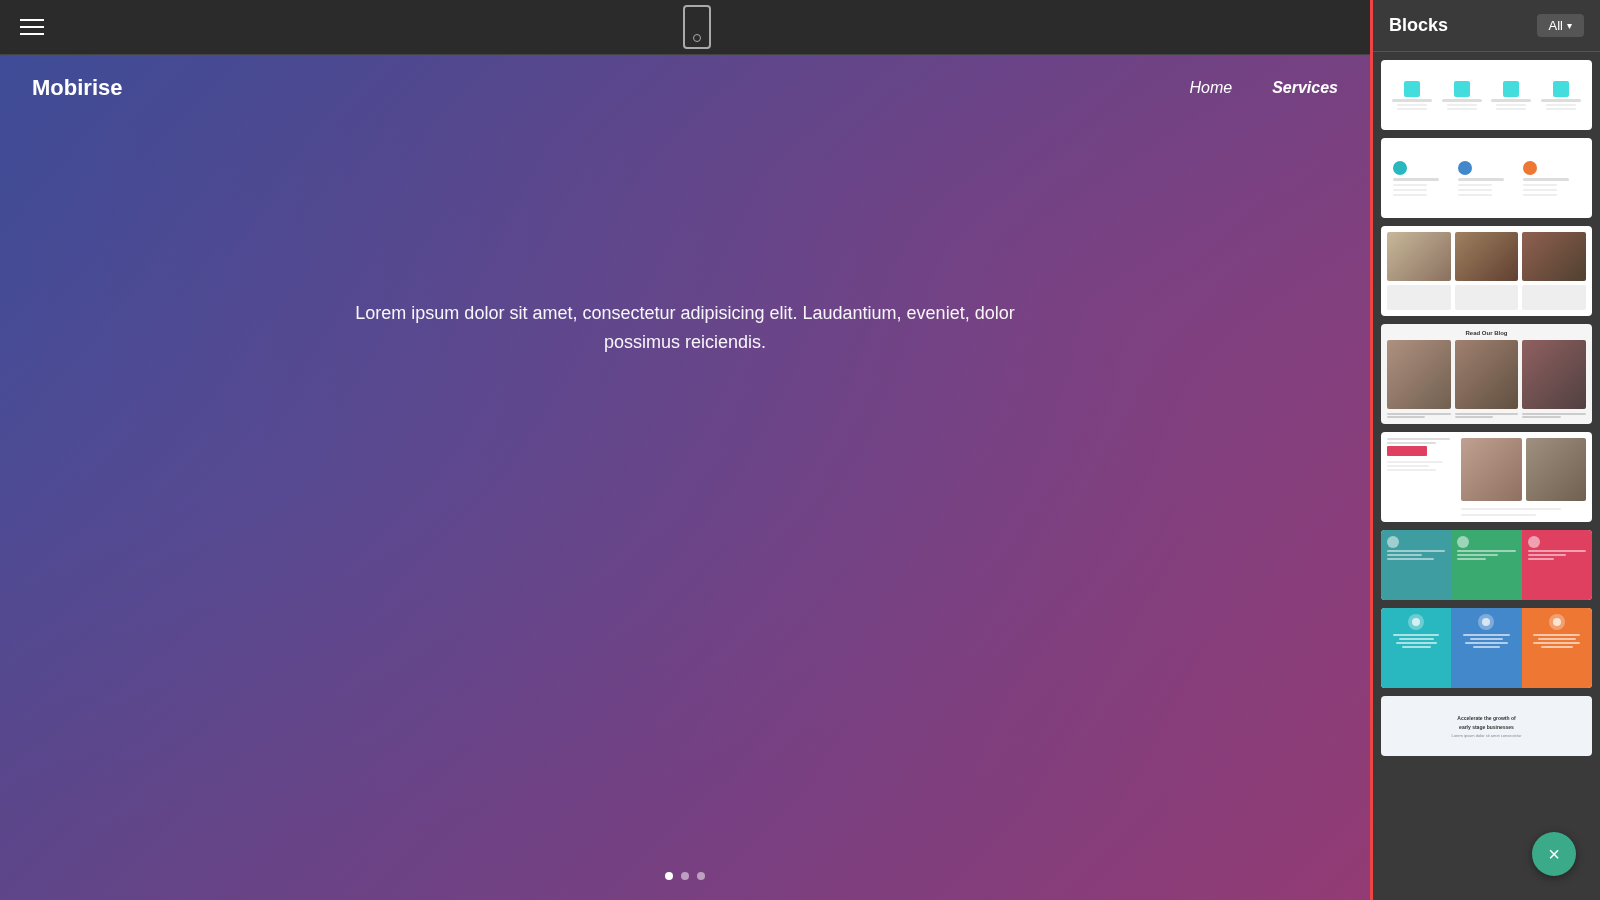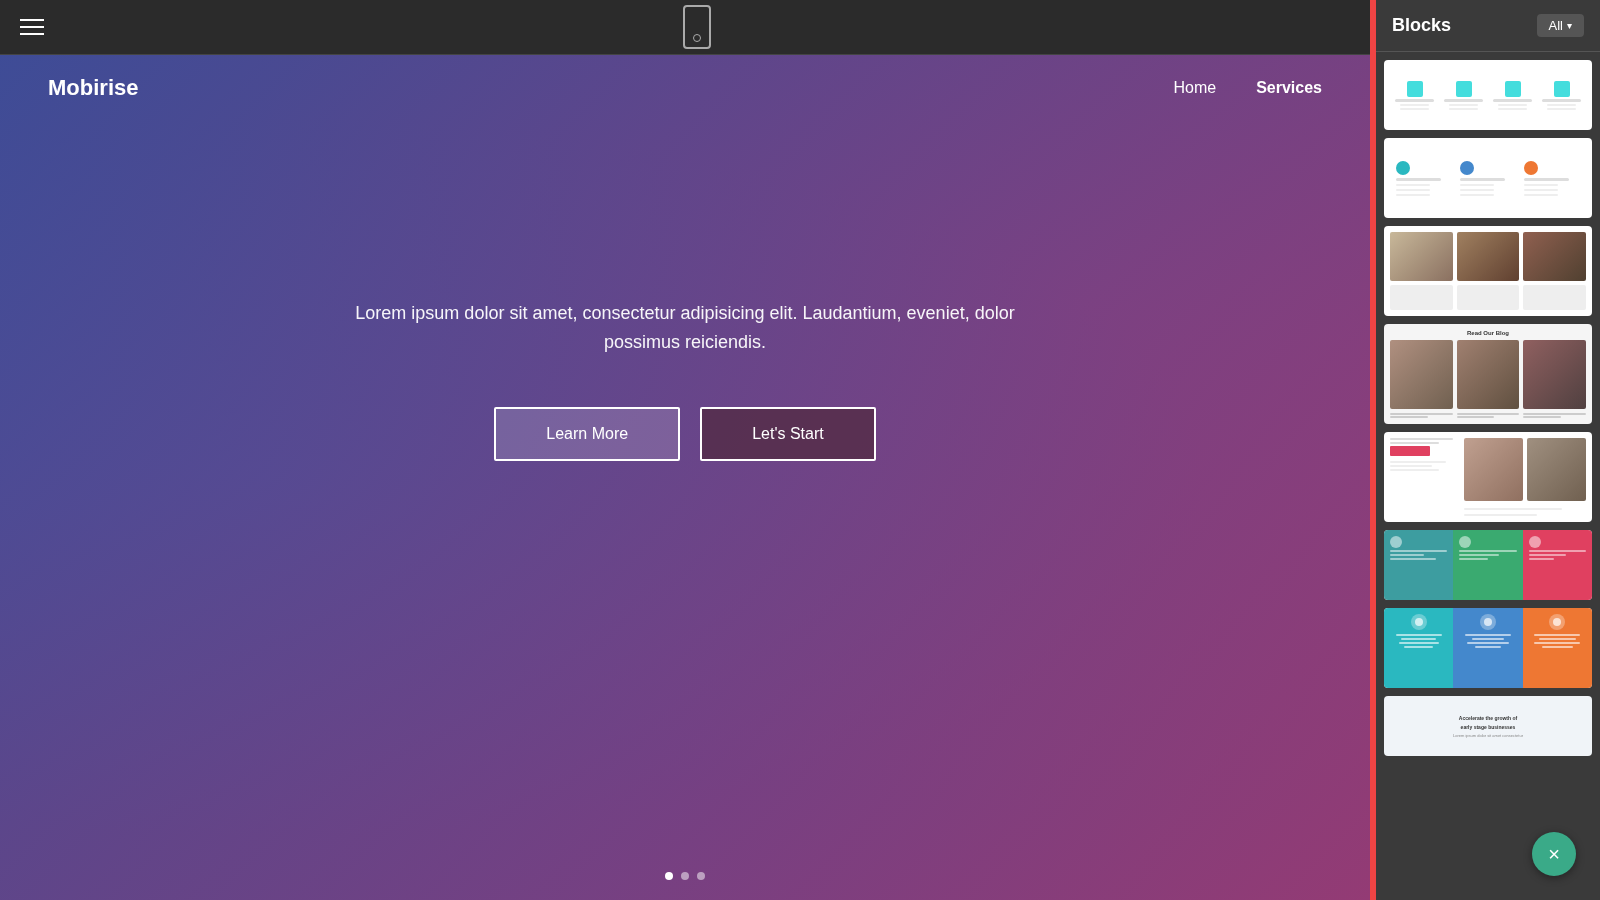--- a/index.html
+++ b/index.html
@@ -73,33 +73,34 @@
       background-color: #4a3560;
     }
 
     
     .hero-nav {
       position: relative;
       z-index: 5;
       display: flex;
       align-items: center;
       justify-content: space-between;
-      padding: 20px 48px;
+      padding: 20px 32px;
       color: #fff;
     }
     .hero-brand {
       font-size: 22px;
       font-weight: bold;
       color: #fff;
     }
     .hero-nav-links { display: flex; gap: 40px; }
     .hero-nav-links a {
       color: #fff;
       text-decoration: none;
       font-size: 16px;
+      font-style: italic;
     }
     .hero-nav-links a.active { font-weight: bold; }
 
     
     .hero-content {
       position: relative;
       z-index: 5;
       display: flex;
       flex-direction: column;
       align-items: center;
@@ -161,21 +162,21 @@
       background: rgba(255,255,255,0.5);
     }
     .dot.active { background: #fff; }
 
     
     .right-panel {
       width: 230px;
       background: #3a3a3a;
       display: flex;
       flex-direction: column;
-      border-left: 6px solid #ef4444;
+      border-left: 3px solid #ef4444;
       overflow-y: auto;
     }
     .right-panel::-webkit-scrollbar { width: 6px; }
     .right-panel::-webkit-scrollbar-track { background: #3a3a3a; }
     .right-panel::-webkit-scrollbar-thumb { background: #666; border-radius: 3px; }
 
     .panel-header {
       display: flex;
       align-items: center;
       justify-content: space-between;
@@ -385,24 +386,20 @@
         <a href="#">Home</a>
         <a href="#" class="active">Services</a>
       </div>
     </nav>
 
     <div class="hero-content">
       <h1 class="hero-title">
         <br>
       </h1>
       <p class="hero-subtitle">Lorem ipsum dolor sit amet, consectetur adipisicing elit. Laudantium, eveniet, dolor possimus reiciendis.</p>
-      <div class="hero-buttons">
-        <button class="btn-learn">Learn More</button>
-        <button class="btn-start">Let's Start</button>
-      </div>
     </div>
 
     <div class="carousel-dots">
       <div class="dot active"></div>
       <div class="dot"></div>
       <div class="dot"></div>
     </div>
   </div>
 </div>
 

